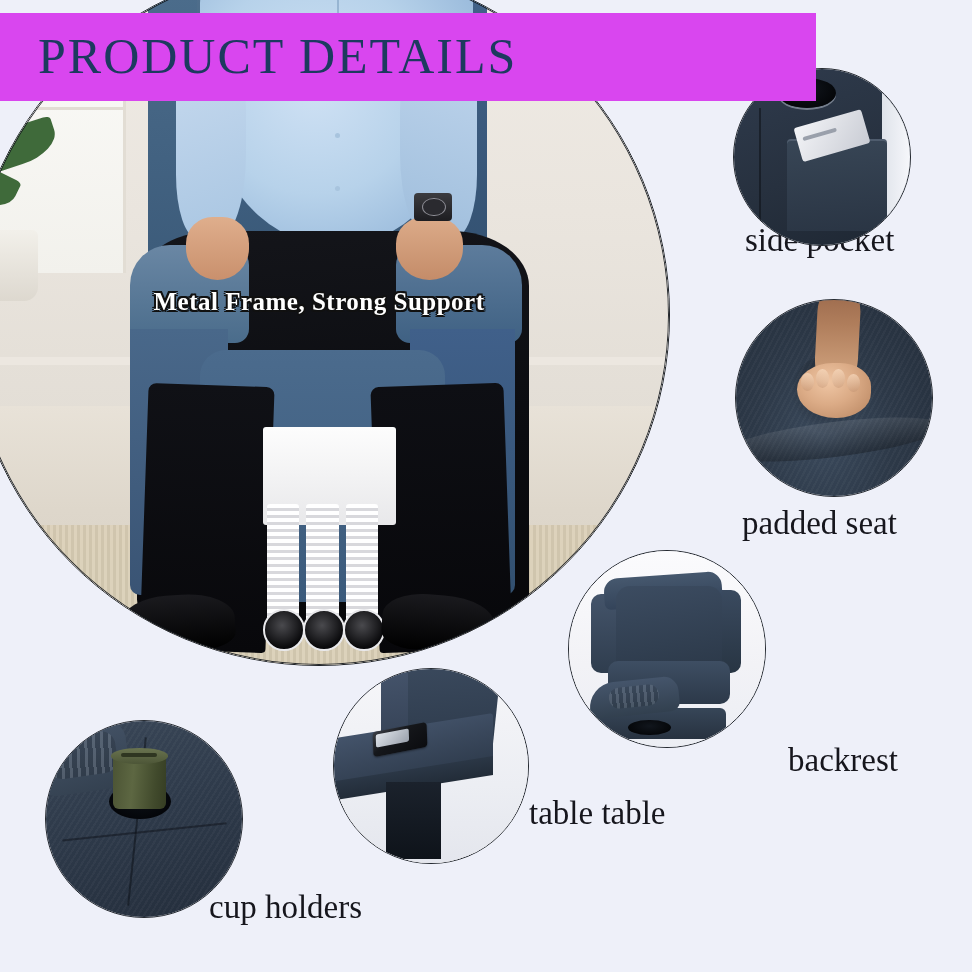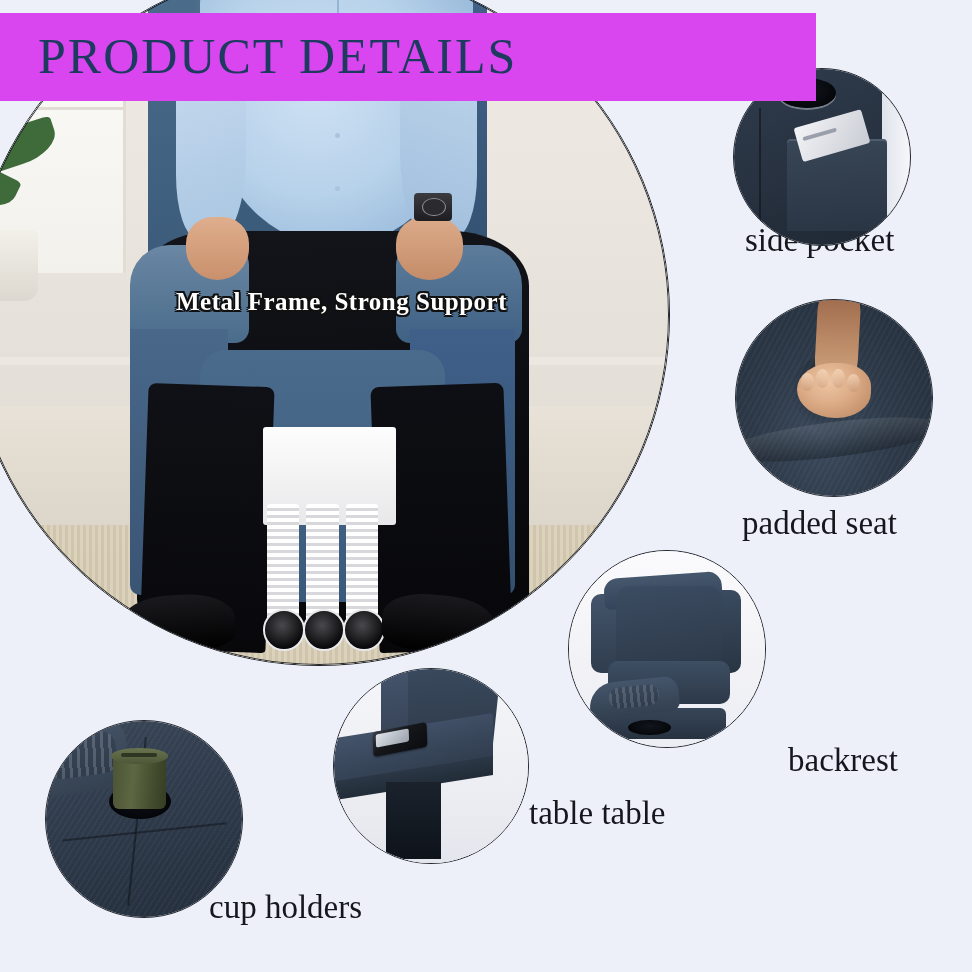--- a/index.html
+++ b/index.html
@@ -135,21 +135,20 @@
   .frame-foot.c{left:53.4%;}
 
   .hero-overlay-text{
     position:absolute;left:50%;top:46.2%;transform:translateX(-50%);
     color:#ffffff;font-weight:700;font-size:25px;white-space:nowrap;
     font-family:"Liberation Serif","DejaVu Serif",serif;letter-spacing:.5px;
     text-shadow:
       -1.6px -1.6px 0 #111,1.6px -1.6px 0 #111,-1.6px 1.6px 0 #111,1.6px 1.6px 0 #111,
       0 -1.8px 0 #111,0 1.8px 0 #111,-1.8px 0 0 #111,1.8px 0 0 #111;
     z-index:5;
-    padding-left:45px;
   }
 
   
   #c-pocket{left:733px;top:68px;width:176px;height:176px;z-index:20;}
   .pk-bg{position:absolute;inset:0;background:linear-gradient(160deg,#2f3b4d 0%,#27313f 55%,#1e2733 100%);}
   .pk-white{position:absolute;right:0;top:0;width:16%;height:100%;
     background:linear-gradient(90deg,#dfe3ea,#f6f7fb);}
   .pk-hole{position:absolute;left:25%;top:5%;width:33%;height:17%;border-radius:50%;
     background:radial-gradient(ellipse at 50% 35%,#11161d,#05070a 70%);
     box-shadow:0 2px 0 rgba(190,198,210,.5);}

